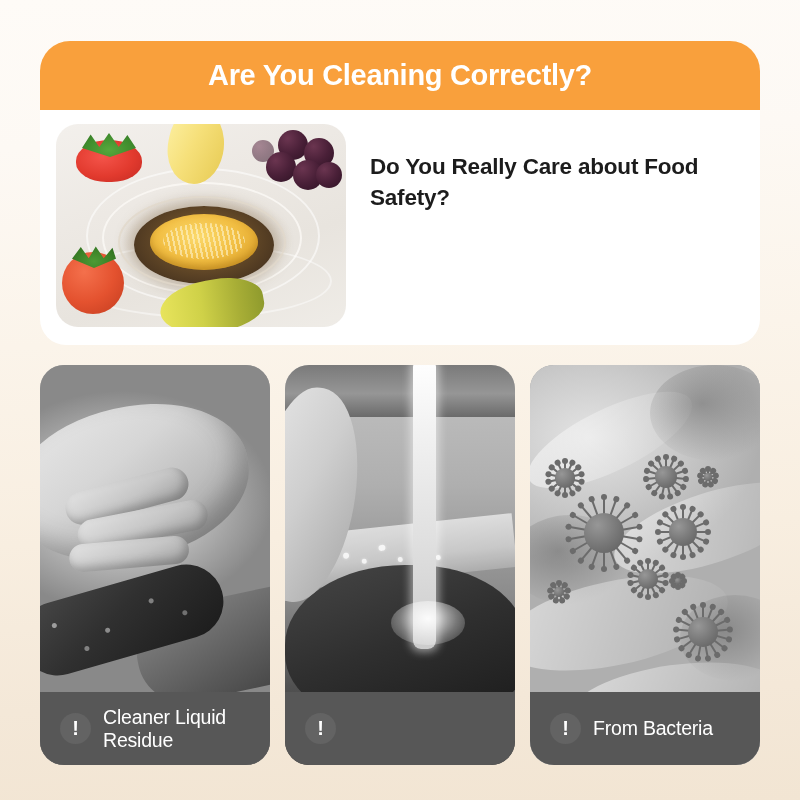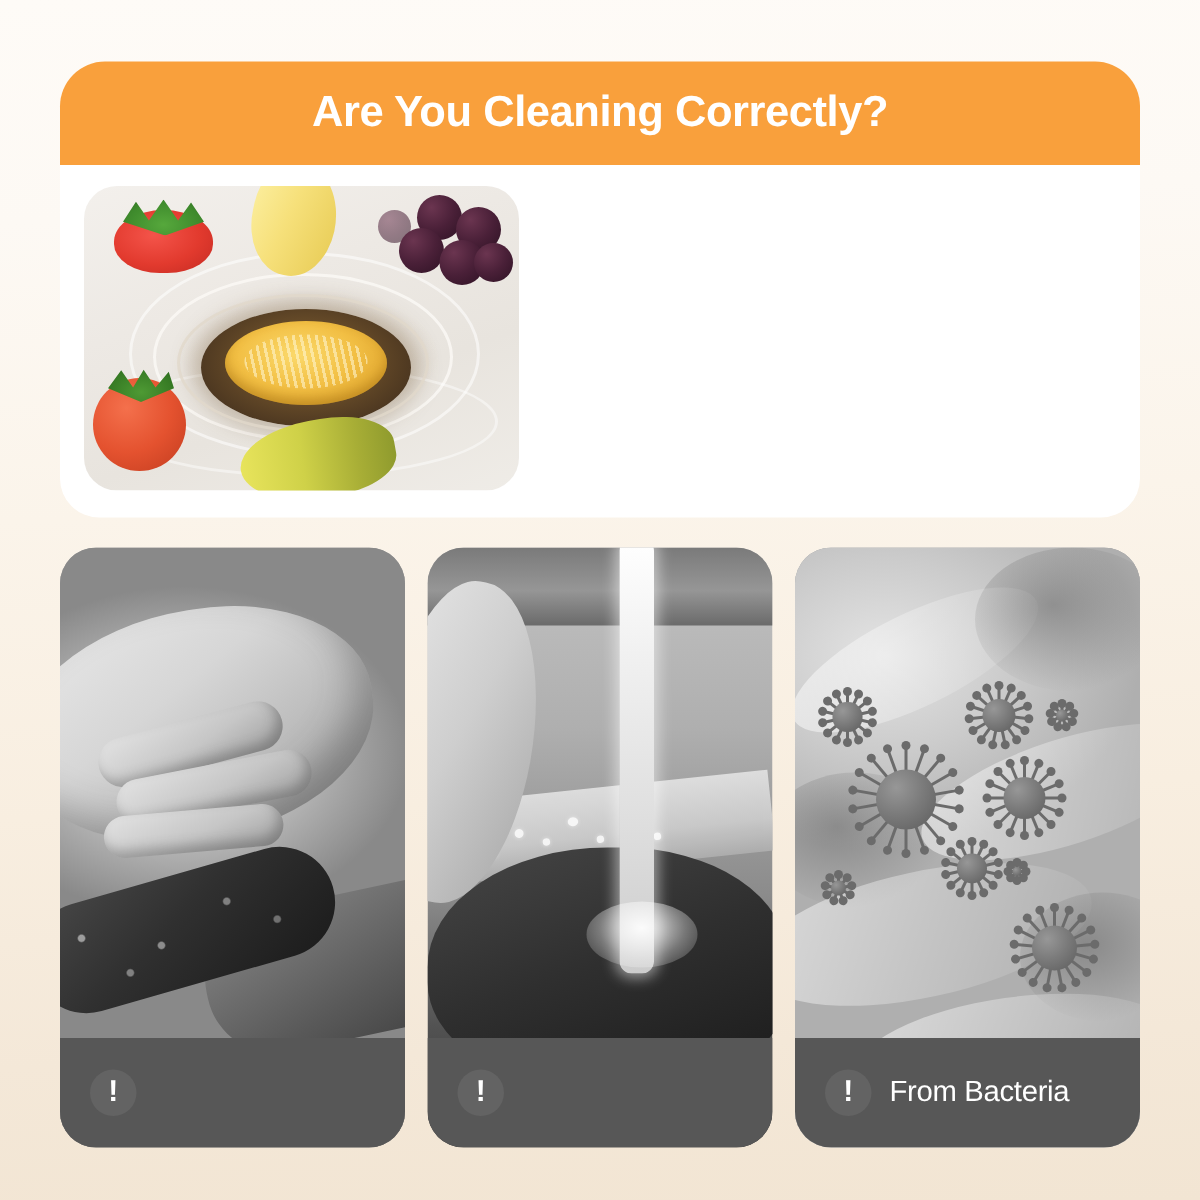--- a/index.html
+++ b/index.html
@@ -387,38 +387,40 @@
         <div class="grape g2"></div>
         <div class="grape g3"></div>
         <div class="grape g4"></div>
         <div class="grape g5"></div>
       </div>
       <div id="tomato"></div>
       <div id="pear"></div>
     </div>
 
     <div id="intro-text">
+      <div id="intro-heading">Do You Really Care about Food Safety?</div>
     </div>
 
   </div>
 
   <div id="panel-row">
 
     <div class="panel">
       <div id="panel-photo-cleaner">
         <div id="cucumber-mid"></div>
         <div id="hand">
           <div class="finger f1"></div>
           <div class="finger f2"></div>
           <div class="finger f3"></div>
         </div>
         <div id="cucumber-dark"></div>
       </div>
       <div class="panel-caption">
         <div class="alert-icon">!</div>
+        <div class="caption-label">Cleaner Liquid Residue</div>
       </div>
     </div>
 
     <div class="panel">
       <div id="panel-photo-pesticide">
         <div id="counter-edge"></div>
         <div id="counter-band">
           <div class="droplet" style="left:58px;  top:22px; width:6px; height:6px;"></div>
           <div class="droplet" style="left:76px;  top:30px; width:5px; height:5px;"></div>
           <div class="droplet" style="left:94px;  top:18px; width:7px; height:6px;"></div>

